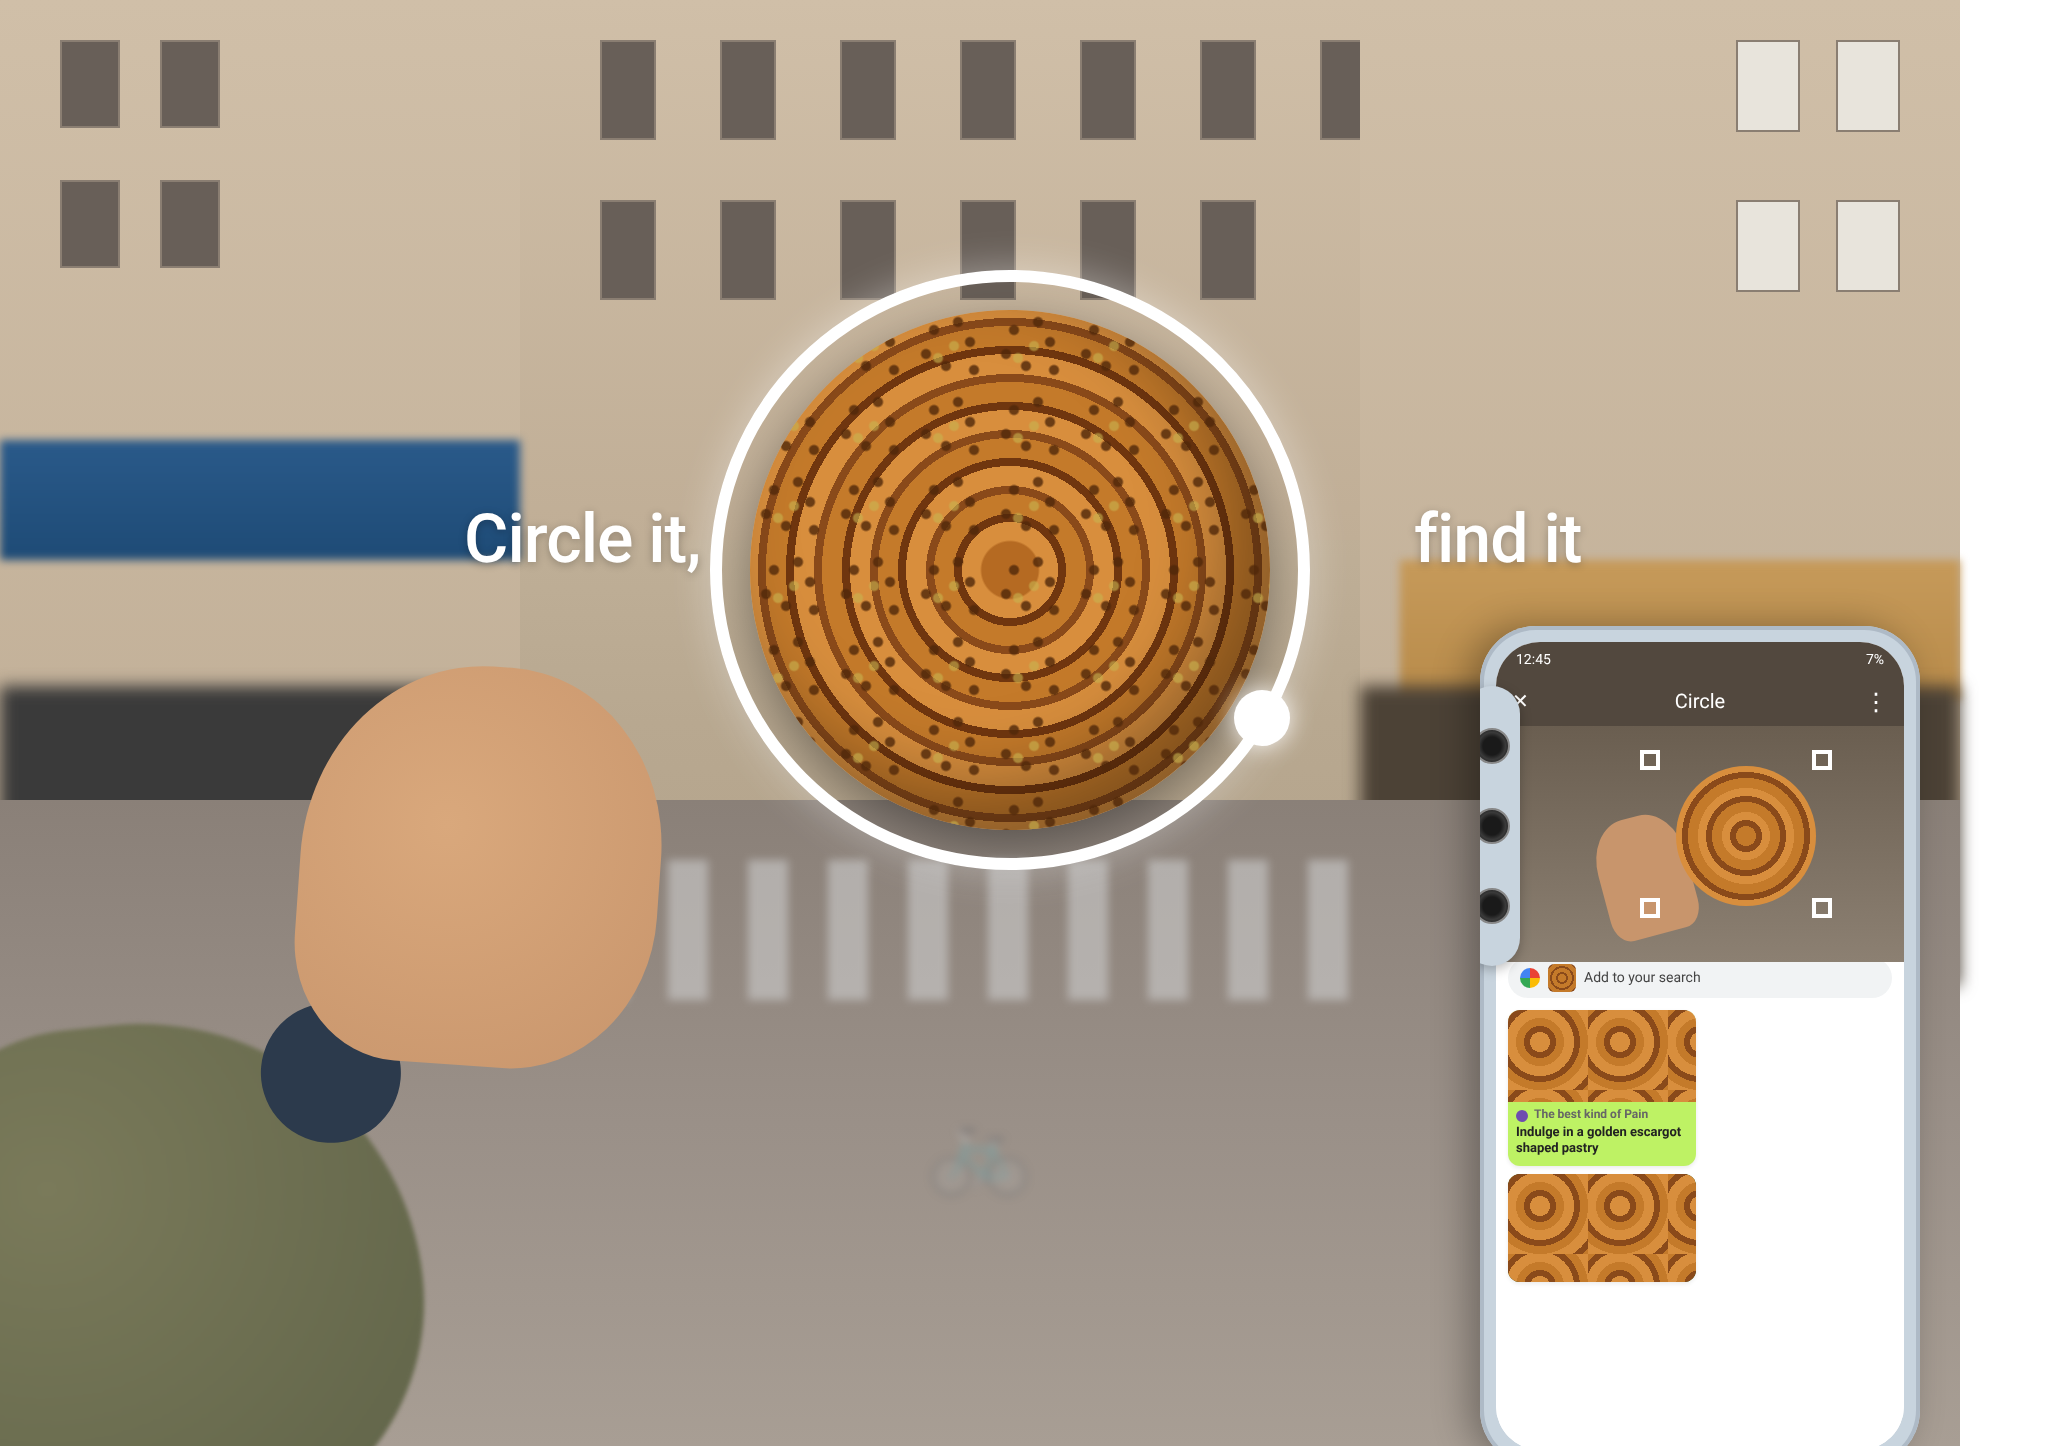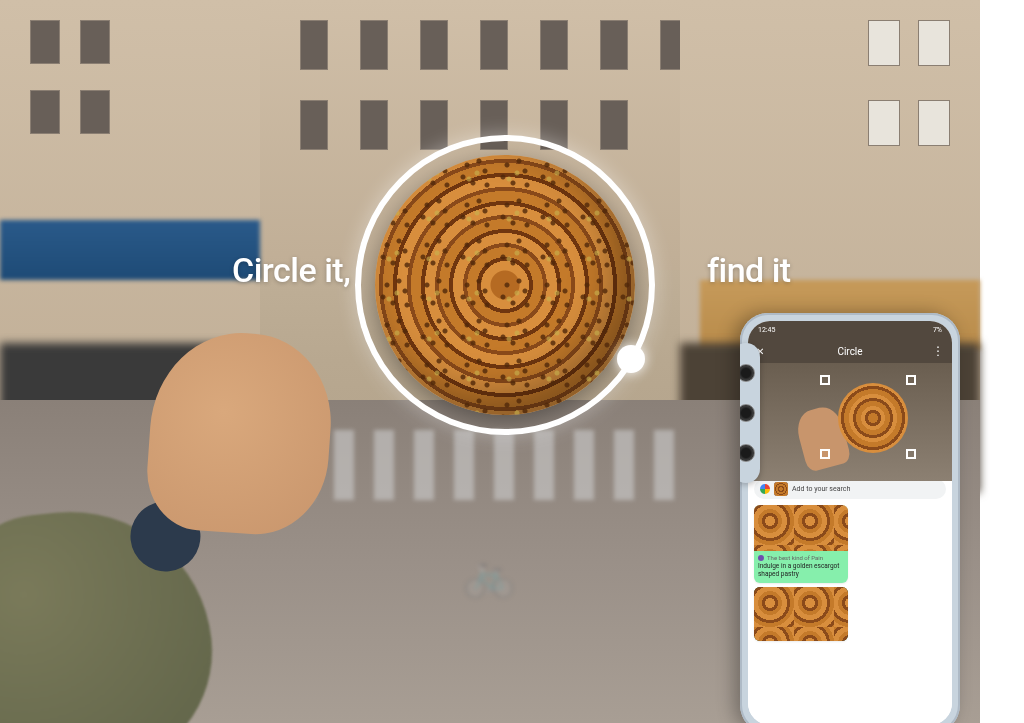--- a/index.html
+++ b/index.html
@@ -289,24 +289,25 @@
     width: 14px; height: 14px;
     border-radius: 3px;
     background: repeating-radial-gradient(circle, #c47a2a 0 2px, #8a4a1a 2px 3px);
   }
   .result-grid {
     display: grid;
     grid-template-columns: 1fr 1fr;
     gap: 4px;
   }
   .card {
-    background: #86efac;
+    background: #bef264;
     border-radius: 6px;
     overflow: hidden;
     box-shadow: 0 1px 2px rgba(0,0,0,0.08);
+    font-weight: bold;
   }
   .card .img {
     width: 100%;
     background: repeating-radial-gradient(circle at 40% 40%, #d88e3d 0 5px, #8a4a1a 5px 8px, #c47a2a 8px 12px), #efe6da;
     background-size: 40px 40px;
   }
   .card.a .img { height: 64px; }
   .card.b .img { height: 46px; }
   .card.d .img { height: 54px; background-color: #3a2a1c; }
   .card .meta {

